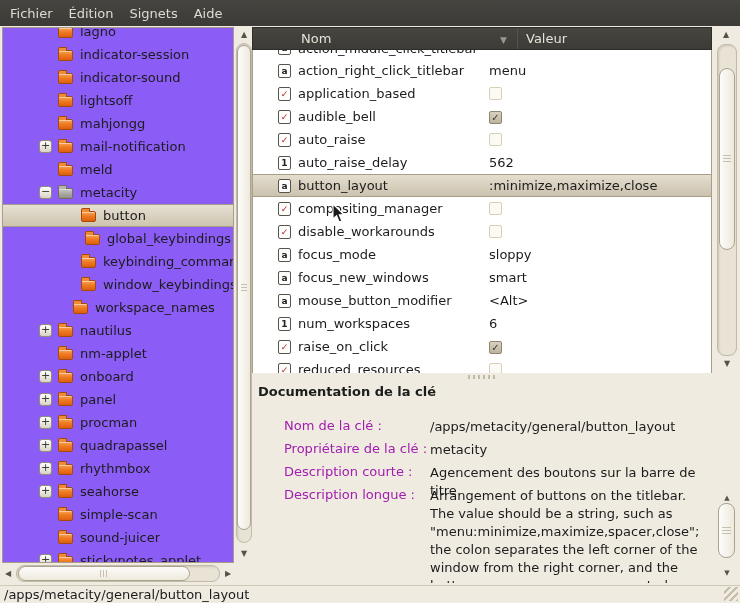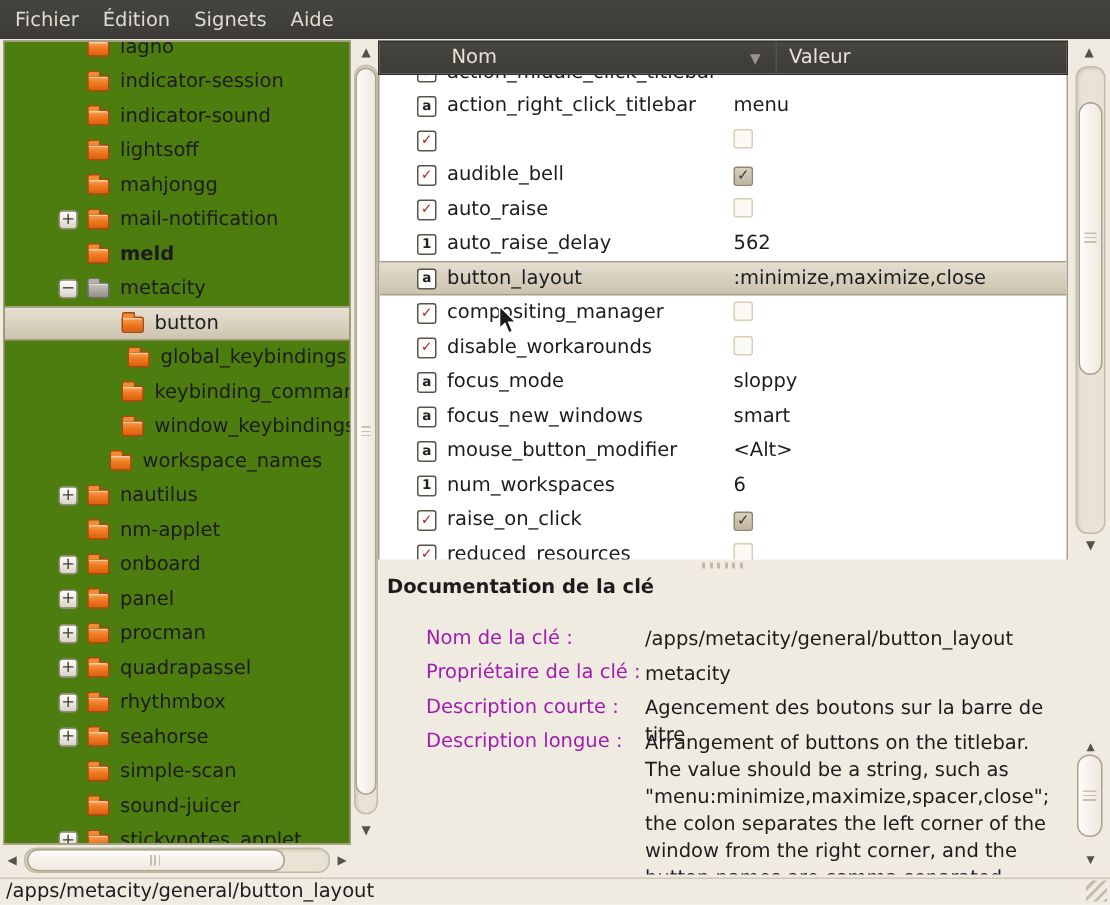--- a/index.html
+++ b/index.html
@@ -7,21 +7,21 @@
   body { font-family:"DejaVu Sans","Liberation Sans",sans-serif; font-size:13px; color:#1c1c1c; }
   #window { position:relative; width:740px; height:603px; background:#efebe1; overflow:hidden; }
 
   
   #menubar { position:absolute; left:0; top:0; width:740px; height:26px;
     background:linear-gradient(#45443f,#3c3b37); display:flex; align-items:center; padding-left:2px; }
   .menu-item { color:#dfdbd2; padding:4px 8px; cursor:default; }
 
   
   #tree-frame { position:absolute; left:2px; top:27px; width:232px; height:536px;
-    background:#4d7c0f; border:1px solid #a79d89; overflow:hidden; }
+    background:#8b5cf6; border:1px solid #a79d89; overflow:hidden; }
   .tree-row { height:23px; display:flex; align-items:center; white-space:nowrap; }
   .tree-row.clip-top { height:15px; overflow:hidden; }
   .tree-row.clip-top .row-inner { margin-top:-8px; }
   .row-inner { display:flex; align-items:center; height:23px; }
   .tree-row.selected { background:linear-gradient(#e7e1d3,#cdc4af);
     border-top:1px solid #a99e87; border-bottom:1px solid #a99e87; }
   .expander { width:13px; height:13px; flex:none; border:1px solid #938d7e; border-radius:3px;
     background:linear-gradient(#fffffe,#d9d3c5); font-size:11px; line-height:10px; text-align:center;
     color:#3e3c36; margin-right:6px; }
   .expander.none { visibility:hidden; }
@@ -142,21 +142,21 @@
         </div>
       </div>
       <div class="tree-row">
         <div class="row-inner" style="margin-left: 36px;">
           <span class="expander">+</span>
           <span class="folder"></span>
           <span class="tree-label">mail-notification</span>
         </div>
       </div>
       <div class="tree-row">
-        <div class="row-inner" style="margin-left: 36px; font-weight: bold;">
+        <div class="row-inner" style="margin-left: 36px;">
           <span class="expander none"></span>
           <span class="folder"></span>
           <span class="tree-label">meld</span>
         </div>
       </div>
       <div class="tree-row">
         <div class="row-inner" style="margin-left: 36px;">
           <span class="expander">−</span>
           <span class="folder gray"></span>
           <span class="tree-label">metacity</span>
@@ -303,20 +303,21 @@
         <span class="t-icon">a</span>
         <span class="t-name">action_middle_click_titlebar</span>
       </div>
       <div class="trow">
         <span class="t-icon">a</span>
         <span class="t-name">action_right_click_titlebar</span>
         <span class="t-val">menu</span>
       </div>
       <div class="trow">
         <span class="t-icon bool">✓</span>
+        <span class="t-name">application_based</span>
         <span class="t-val"><span class="cbx"></span></span>
       </div>
       <div class="trow">
         <span class="t-icon bool">✓</span>
         <span class="t-name">audible_bell</span>
         <span class="t-val"><span class="cbx checked">✓</span></span>
       </div>
       <div class="trow">
         <span class="t-icon bool">✓</span>
         <span class="t-name">auto_raise</span>

